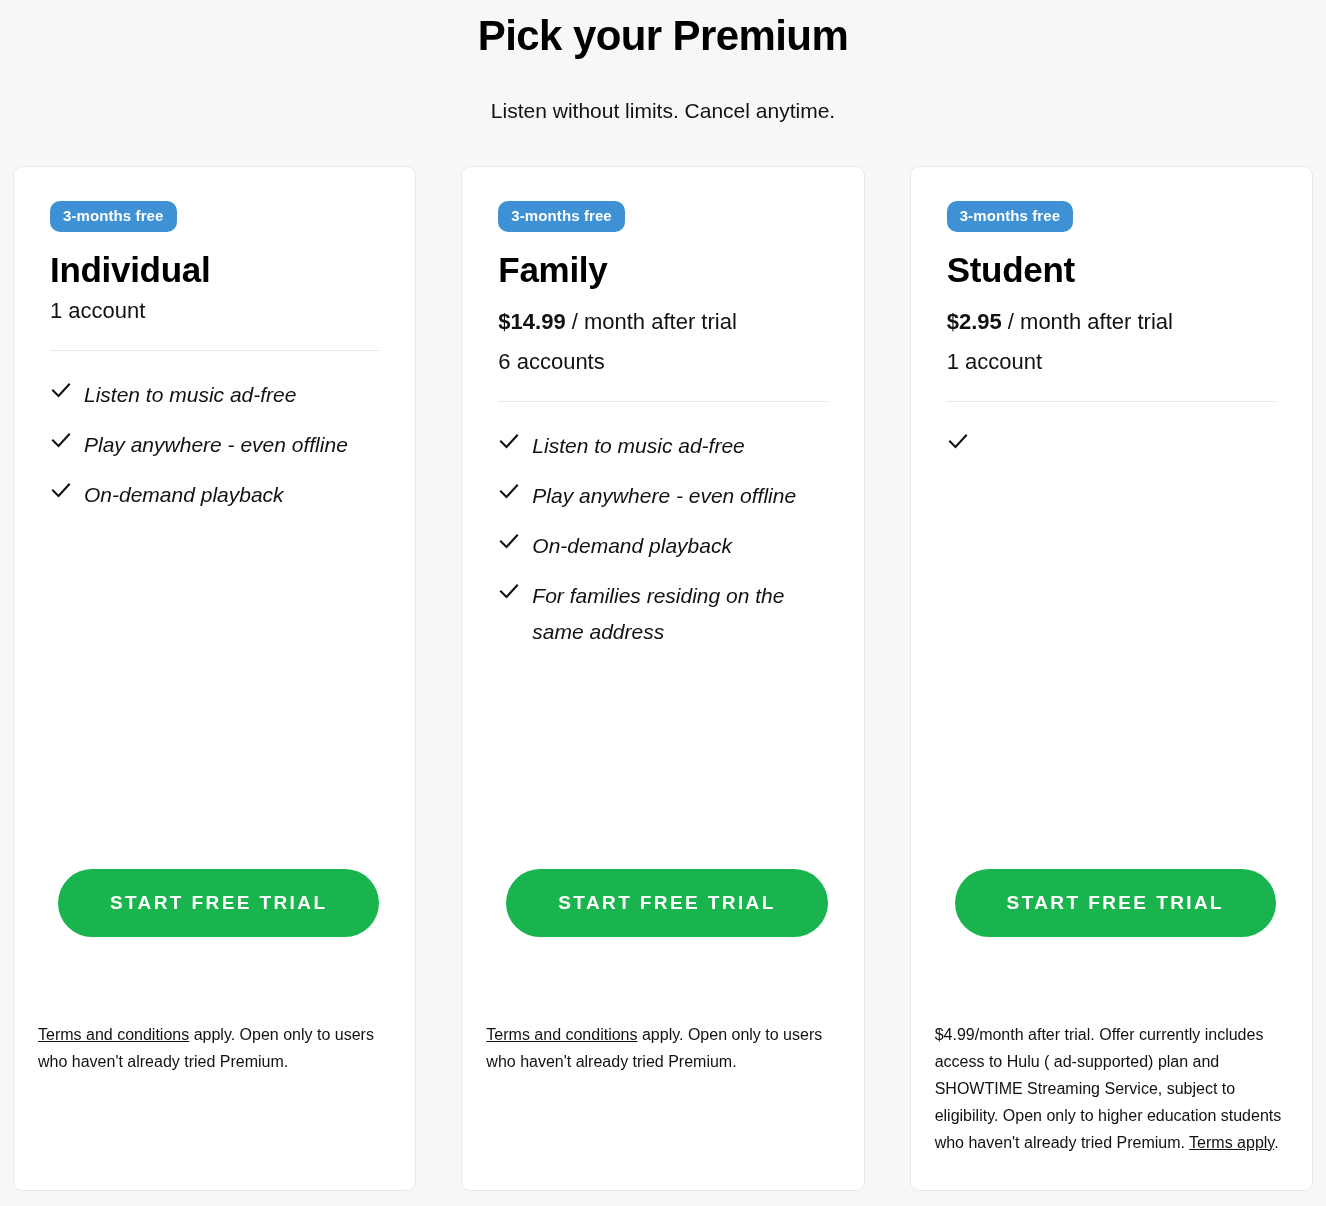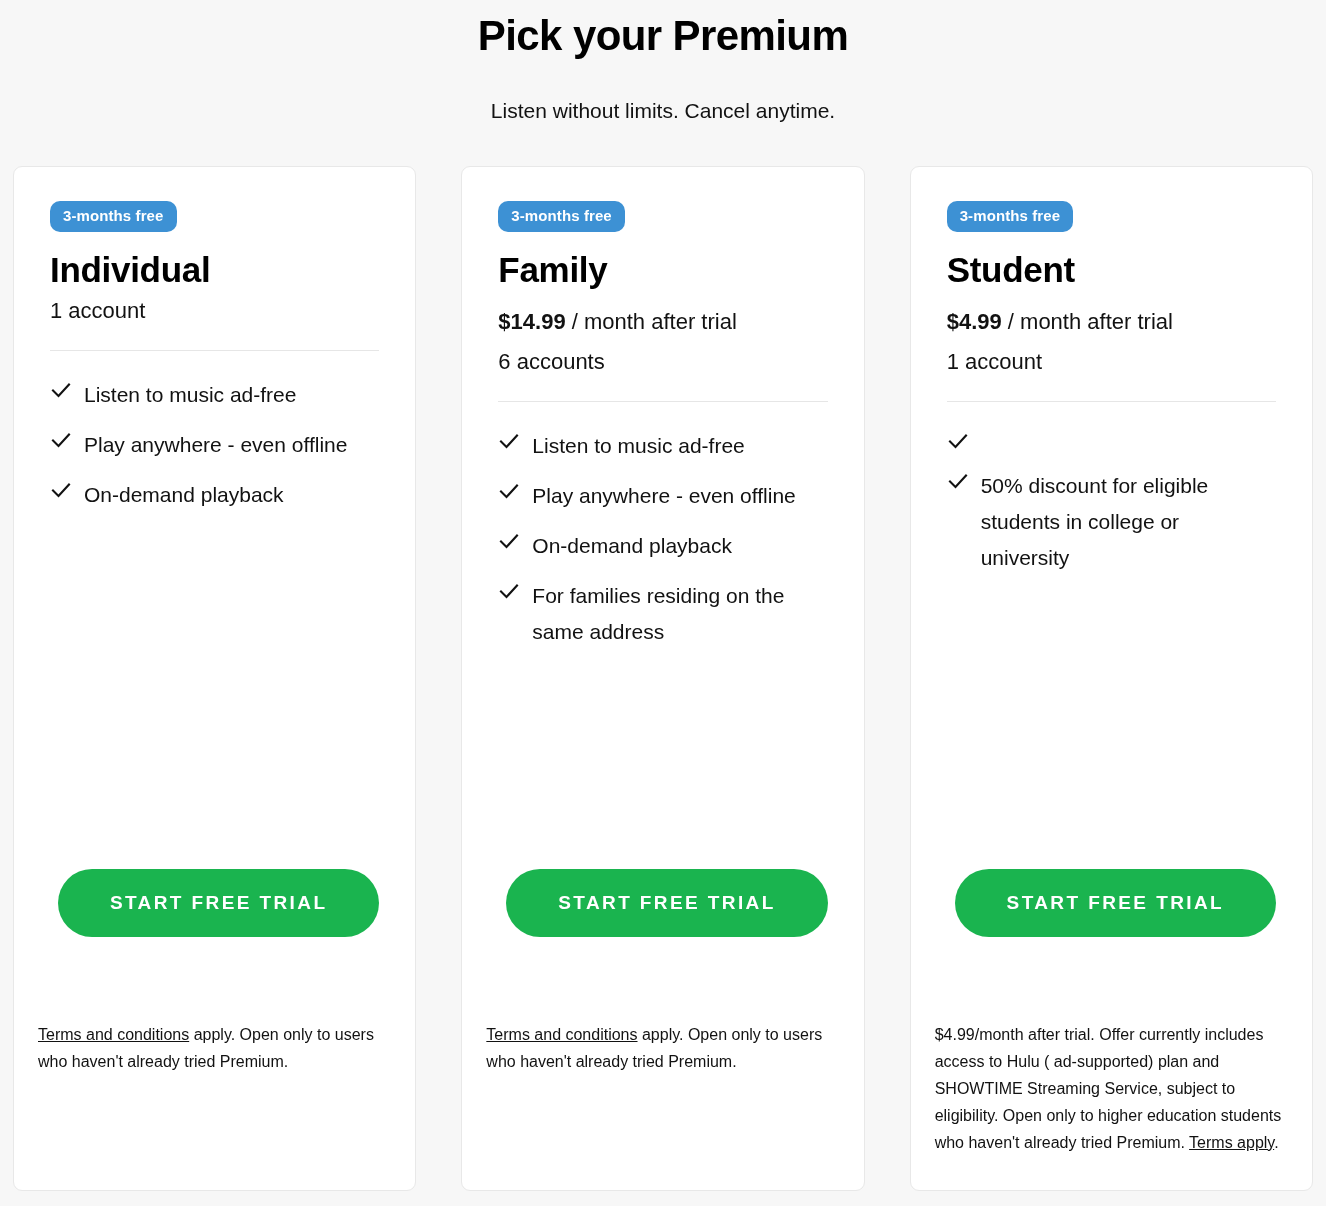--- a/index.html
+++ b/index.html
@@ -118,20 +118,21 @@
 
   .features {
     list-style: none;
     margin: 0;
     padding: 26px 0 0 0;
   }
   .feature {
     display: flex;
     align-items: flex-start;
     margin-bottom: 14px;
+    font-style: italic;
   }
   .check-icon {
     flex: 0 0 auto;
     width: 22px;
     height: 26px;
     margin-right: 12px;
     display: block;
   }
   .feature-text {
     font-size: 21px;
@@ -264,34 +265,28 @@
           <button class="cta-button">START FREE TRIAL</button>
         </div>
         <p class="fine-print"><span class="link">Terms and conditions</span><span> apply. Open only to users who haven't already tried Premium.</span></p>
       </div>
     </div>
 
     <div class="plan-card card-student">
       <div class="card-inner">
         <span class="badge">3-months free</span>
         <h2 class="plan-name">Student</h2>
-        <p class="plan-price"><span class="amount">$4.99</span><span> / month after trial</span></p>
+        <p class="plan-price"><span class="amount">$2.95</span><span> / month after trial</span></p>
         <p class="plan-accounts">1 account</p>
         <hr class="divider">
         <ul class="features">
           <li class="feature">
             <svg class="check-icon" viewBox="0 0 22 22">
                 <path d="M3 11.5 L8.5 17 L19 5.5" fill="none" stroke="#121212" stroke-width="2.1" stroke-linecap="square"></path>
               </svg>
-          </li>
-          <li class="feature">
-            <svg class="check-icon" viewBox="0 0 22 22">
-                <path d="M3 11.5 L8.5 17 L19 5.5" fill="none" stroke="#121212" stroke-width="2.1" stroke-linecap="square"></path>
-              </svg>
-            <span class="feature-text">50% discount for eligible students in college or university</span>
           </li>
         </ul>
         <div class="cta-wrap">
           <button class="cta-button">START FREE TRIAL</button>
         </div>
         <p class="fine-print"><span>$4.99/month after trial. Offer currently includes access to Hulu ( ad-supported) plan and SHOWTIME Streaming Service, subject to eligibility. Open only to higher education students who haven't already tried Premium. </span><span class="link">Terms apply</span><span>.</span></p>
       </div>
     </div>
 
   </div>

